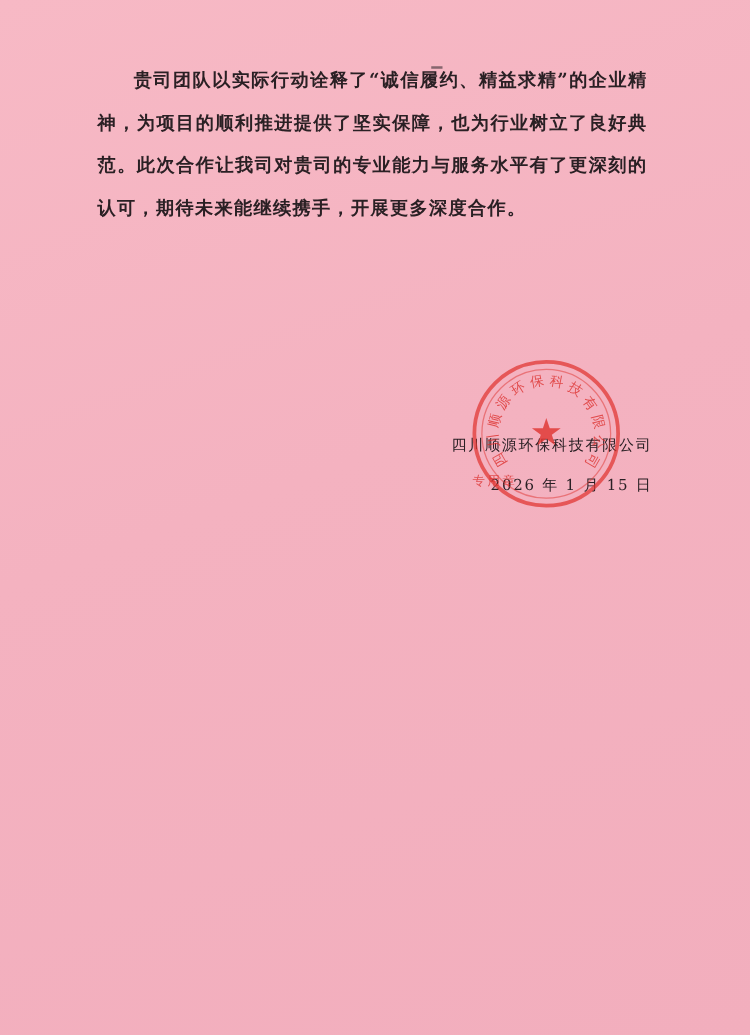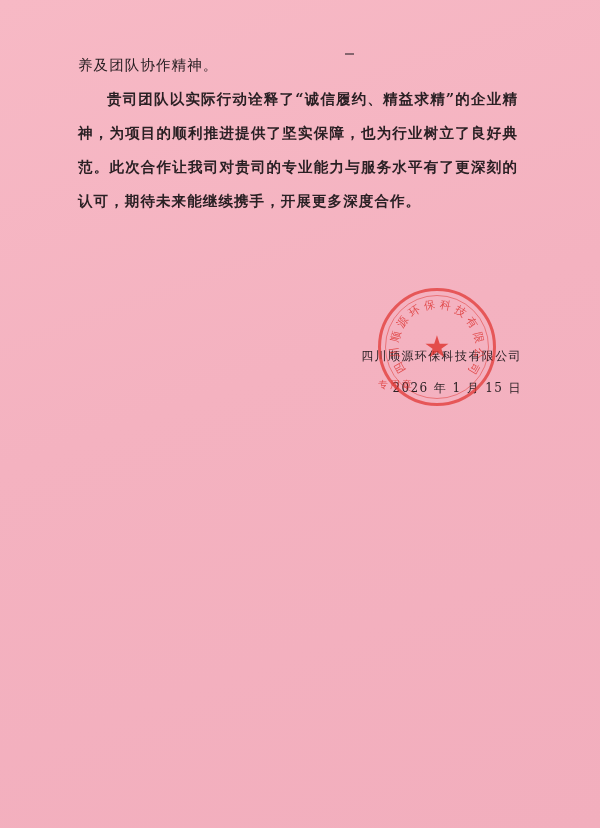--- a/index.html
+++ b/index.html
@@ -119,21 +119,20 @@
     opacity: .75;
     letter-spacing: 2px;
   }
 </style>
 </head>
 <body>
 
 <div class="page">
 
   <div class="content">
-    <p class="para">养及团队协作精神。</p>
     <p class="para indent">贵司团队以实际行动诠释了“诚信履约、精益求精”的企业精神，为项目的顺利推进提供了坚实保障，也为行业树立了良好典范。此次合作让我司对贵司的专业能力与服务水平有了更深刻的认可，期待未来能继续携手，开展更多深度合作。</p>
   </div>
 
   <div class="dot-mark"></div>
 
   <div class="signature-block">
     <div class="sig-line">四川顺源环保科技有限公司</div>
     <div class="sig-line num">2026 年 1 月 15 日</div>
   </div>
 

